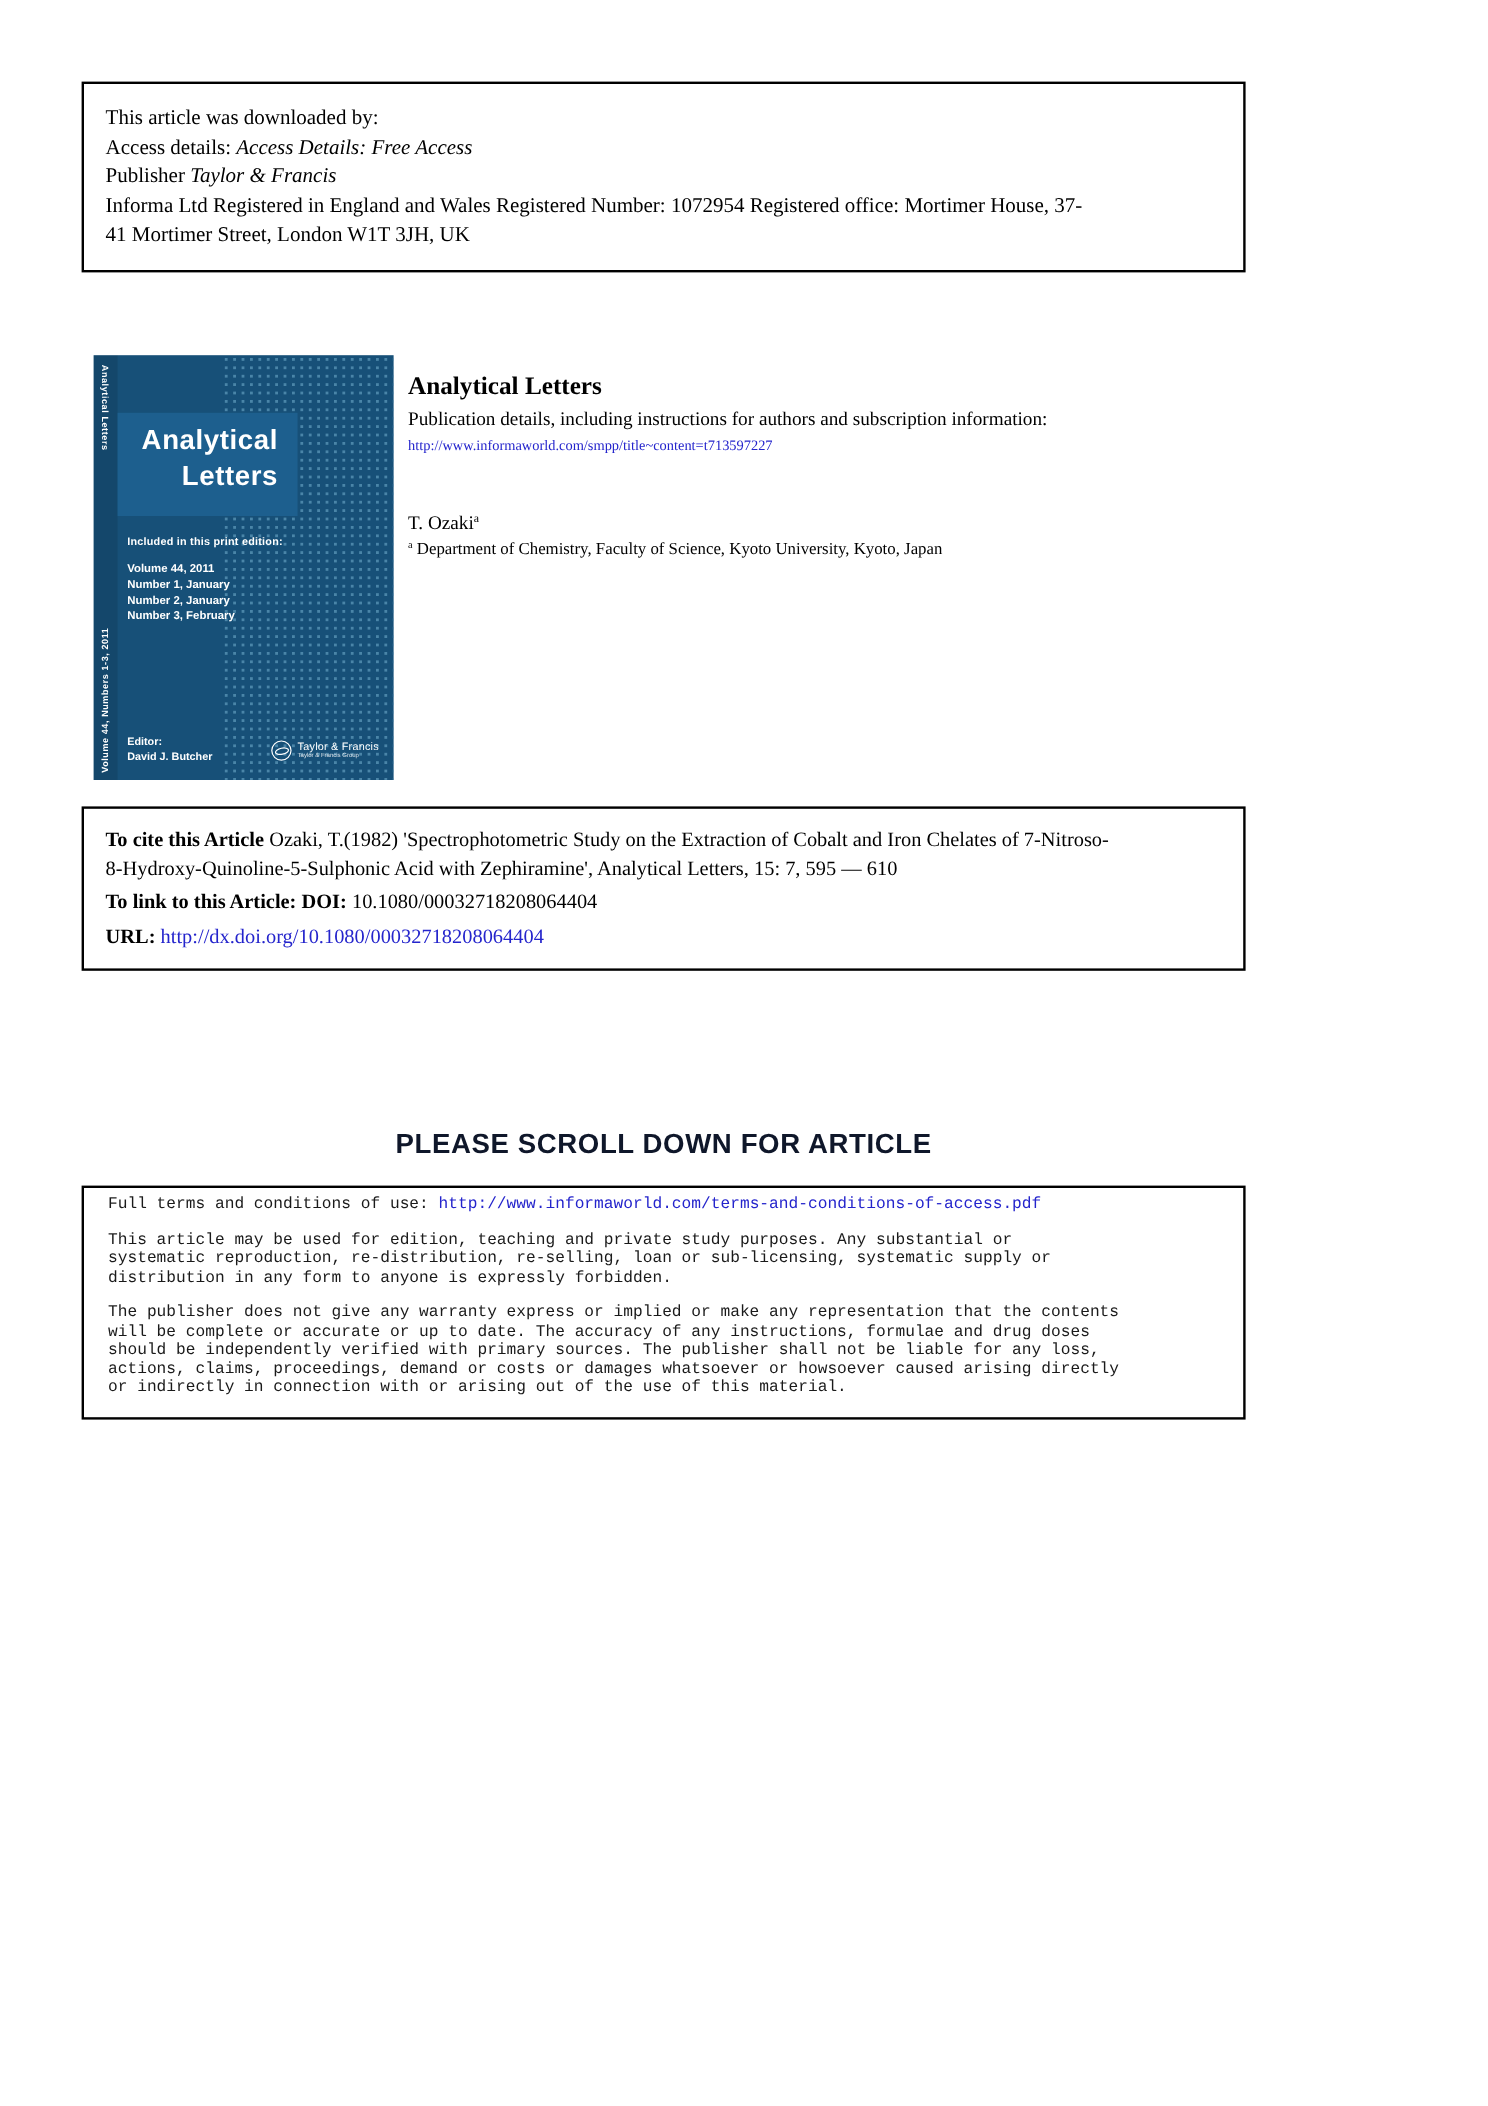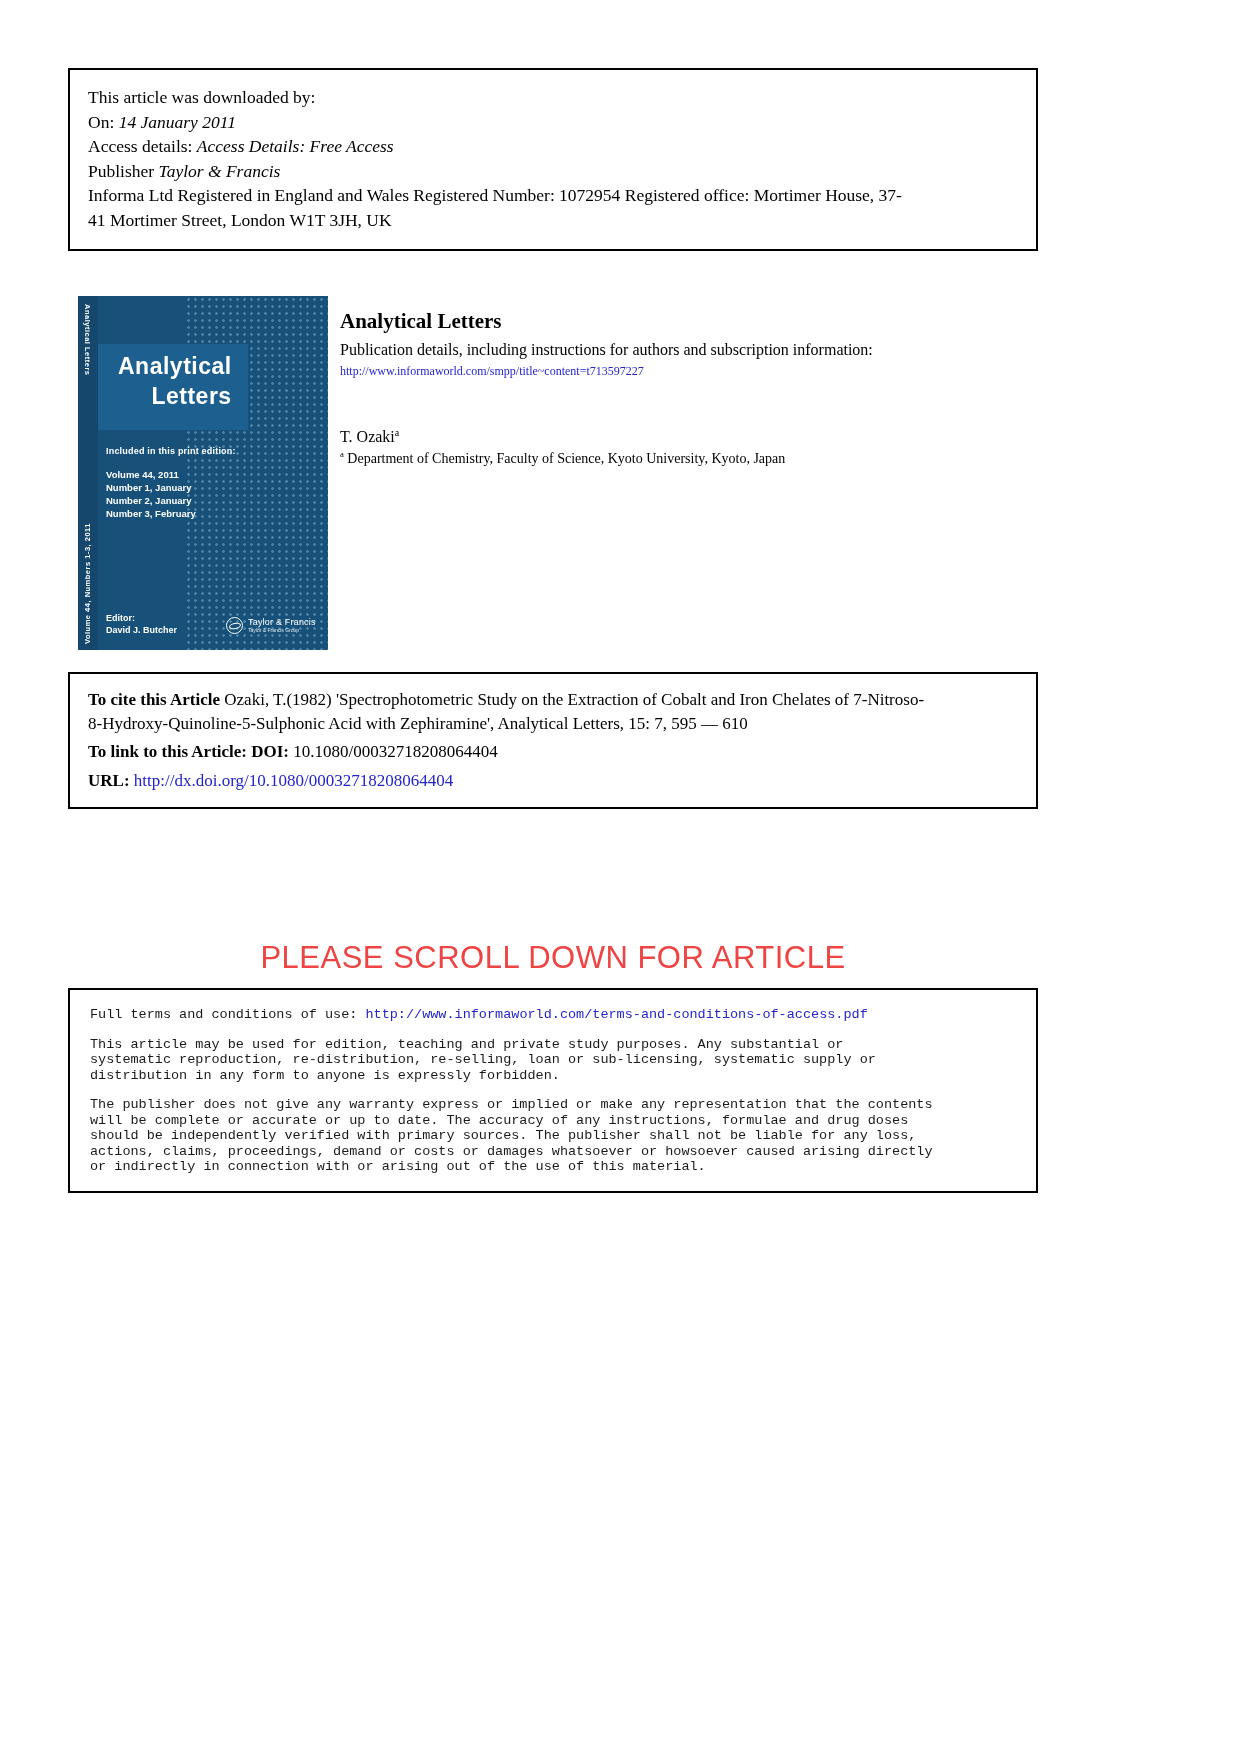--- a/index.html
+++ b/index.html
@@ -97,38 +97,37 @@
     border:2px solid #000; padding:14px 18px 15px;
     font-size:17px; line-height:23.5px;
   }
   .cite-box .b { font-weight:bold; }
   .cite-line { margin-top:5px; }
 
   
   .scroll-notice {
     position:absolute; left:68px; top:940px; width:970px;
     text-align:center; font-family:"Liberation Sans", sans-serif;
-    font-size:31px; letter-spacing:0.5px; color:#ef4444;
+    font-size:23px; letter-spacing:0.5px; color:#0f172a;font-weight:bold;
   }
 
   
   .terms-box {
     position:absolute; left:68px; top:988px; width:970px;
-    border:2px solid #000; padding:17px 20px 16px;
+    border:2px solid #000; padding:7px 20px 16px;
     font-family:"Liberation Mono", "DejaVu Sans Mono", monospace;
     font-size:13.5px; line-height:15.5px; color:#1a1a1a;
   }
   .terms-para { margin-top:14px; }
 </style>
 </head>
 <body>
 
 <div class="info-box">
   <div>This article was downloaded by:</div>
-  <div><span>On: </span><span class="italic">14 January 2011</span></div>
   <div><span>Access details: </span><span class="italic">Access Details: Free Access</span></div>
   <div><span>Publisher </span><span class="italic">Taylor &amp; Francis</span></div>
   <div class="prewrap">Informa Ltd Registered in England and Wales Registered Number: 1072954 Registered office: Mortimer House, 37-
 41 Mortimer Street, London W1T 3JH, UK</div>
 </div>
 
 <div class="cover">
   <div class="cover-dots"></div>
   <div class="cover-spine"></div>
   <div class="spine-text spine-top">Analytical Letters</div>

